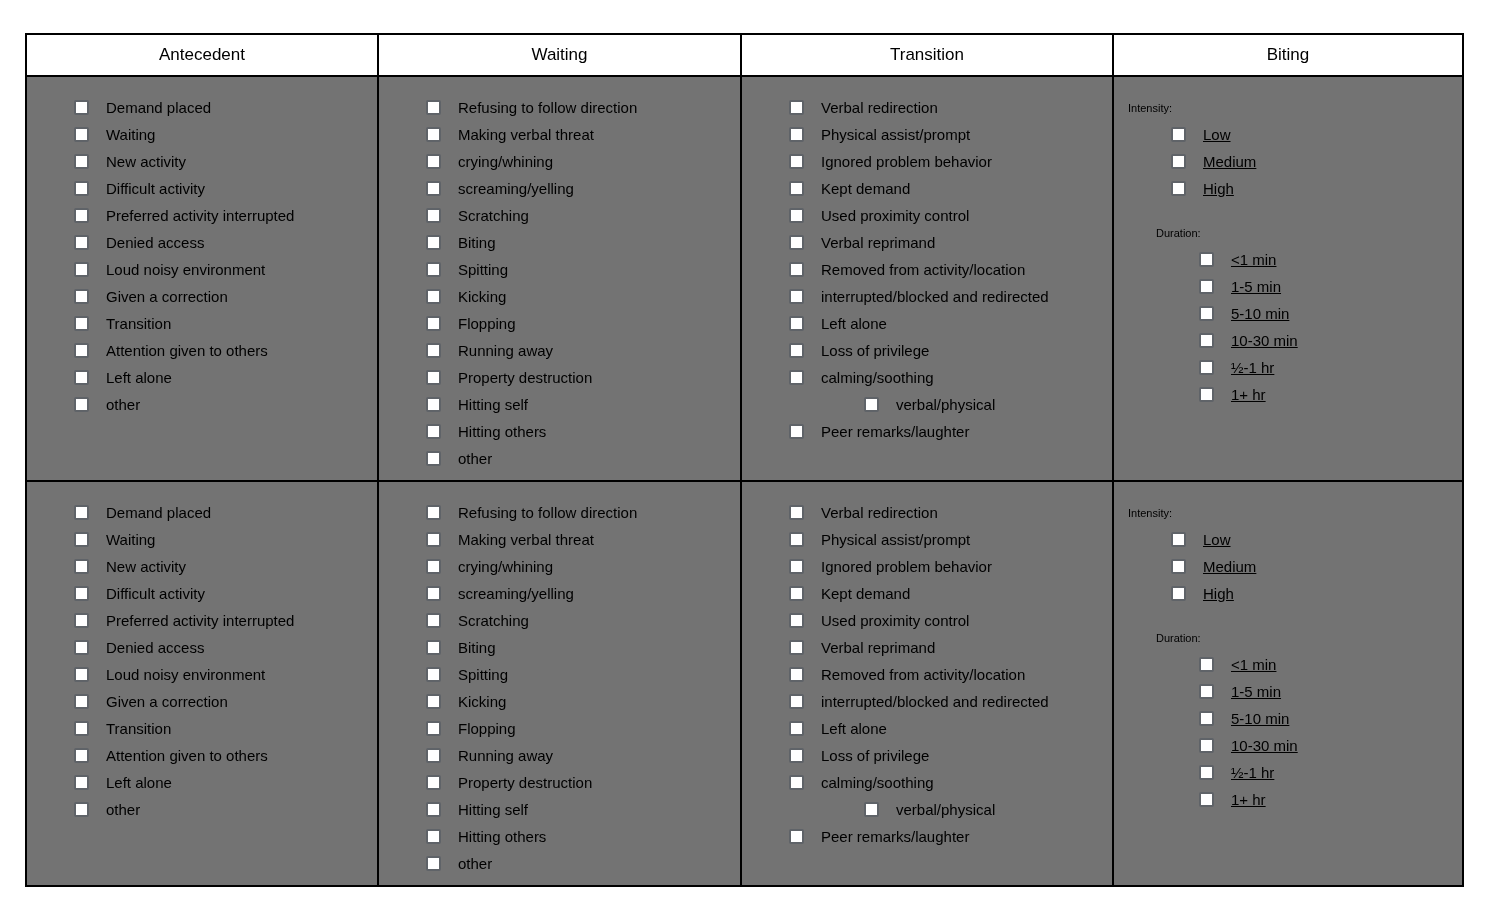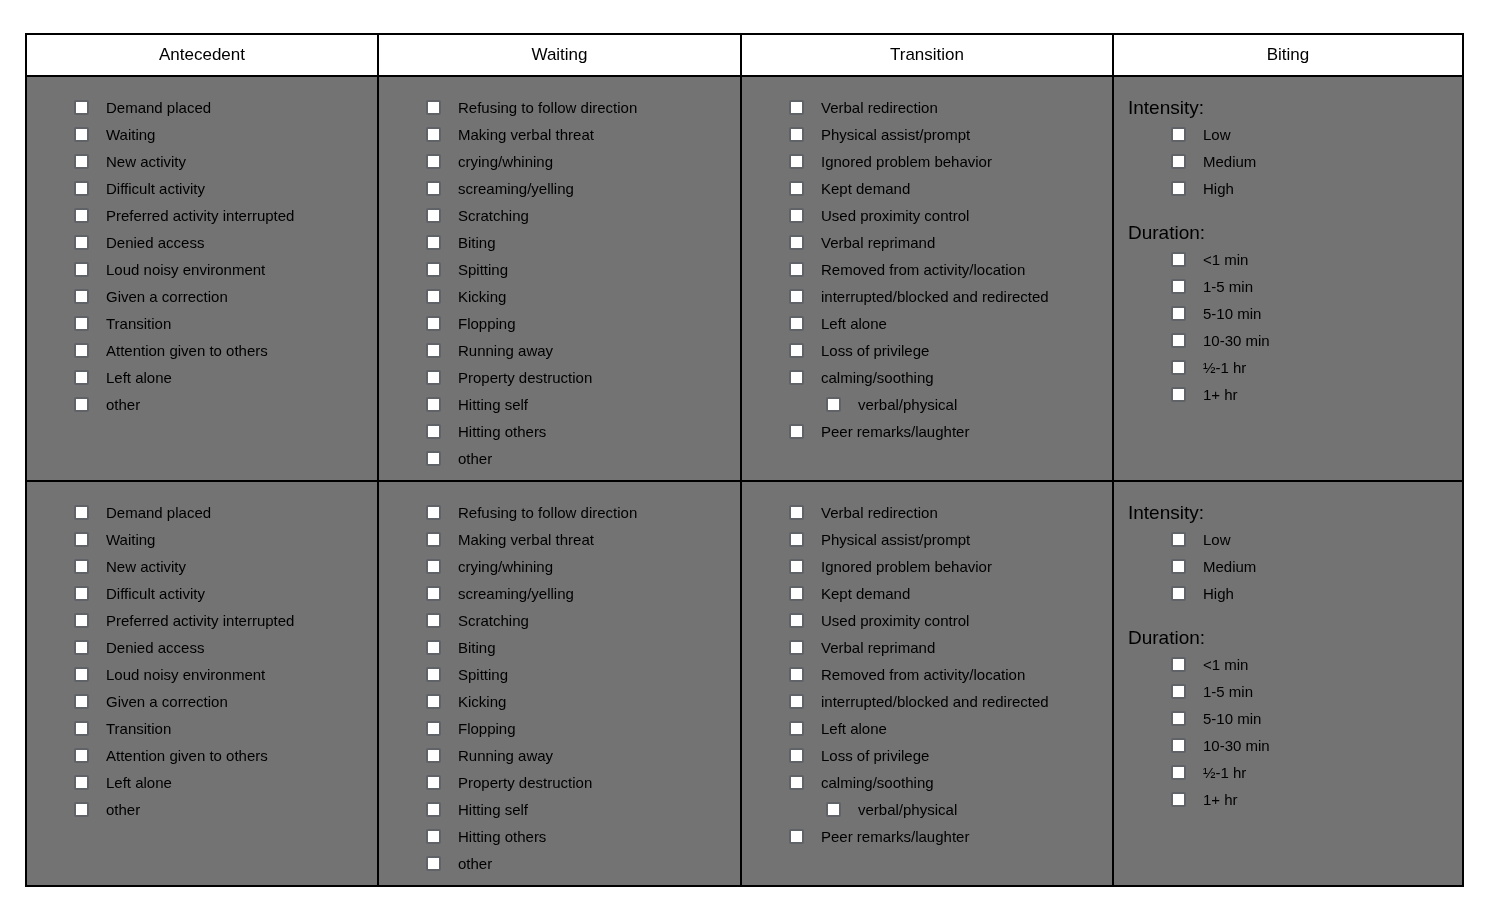--- a/index.html
+++ b/index.html
@@ -44,46 +44,46 @@
     background: #737373;
   }
   td.notes-cell { padding-left: 14px; }
 
   .check-item {
     display: flex;
     align-items: flex-start;
     margin: 0 0 7px 0;
     cursor: pointer;
   }
-  .check-item.sub-indent { margin-left: 37px; }
+  .check-item.sub-indent { margin-left: 75px; }
 
   .checkbox {
     width: 15px;
     height: 15px;
     flex: 0 0 auto;
     border: 2px solid #5f6368;
     border-radius: 2px;
     background: #ffffff;
     margin-top: 2px;
   }
 
   .check-label {
     margin-left: 17px;
     line-height: 20px;
     font-size: 15px;
     color: #000000;
   }
 
-  .notes-section:not(:first-child) { margin-top: 24px; }
+  .notes-section:not(:first-child) { margin-top: 24px; margin-left: 28px; }
   .notes-label {
-    font-size: 19px;
+    font-size: 11px;
     line-height: 20px;
     margin-bottom: 7px;
   }
-  .notes-options { margin-left: 43px; }
+  .notes-options { margin-left: 43px; text-decoration: underline; }
 </style>
 </head>
 <body>
 
 <div class="sheet">
   <table class="form-table">
     <colgroup>
       <col style="width:352px">
       <col style="width:363px">
       <col style="width:372px">

